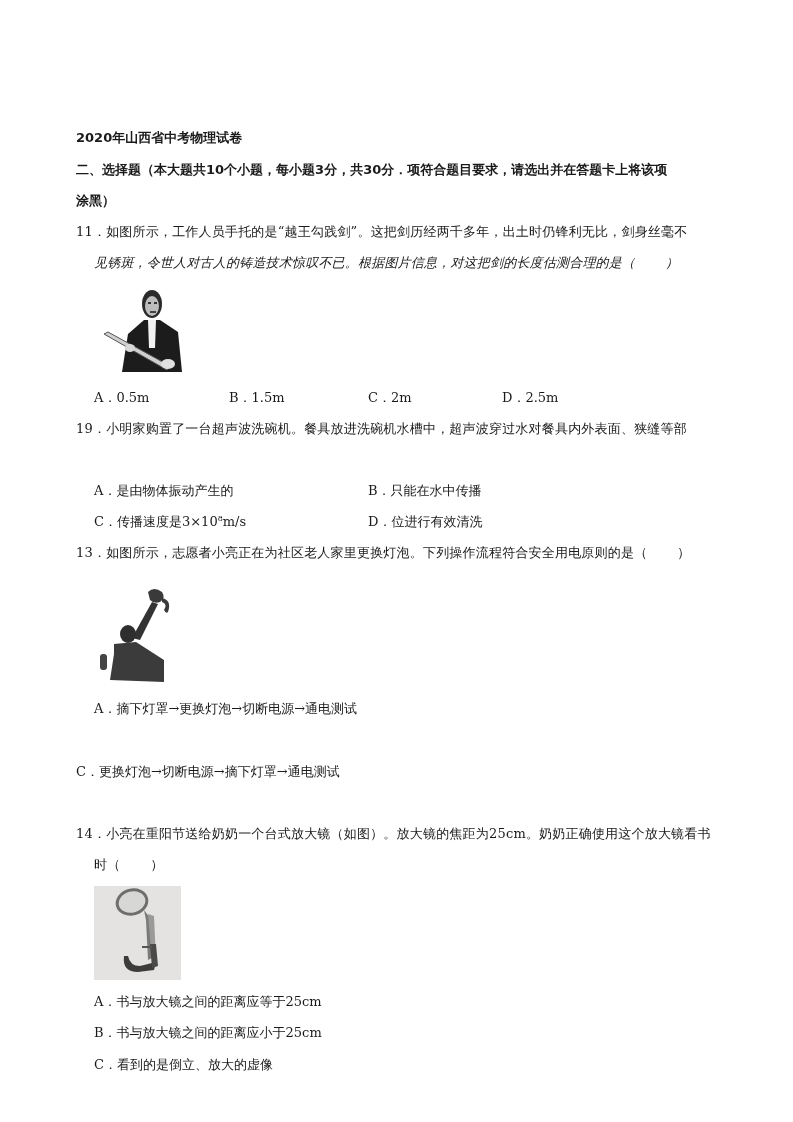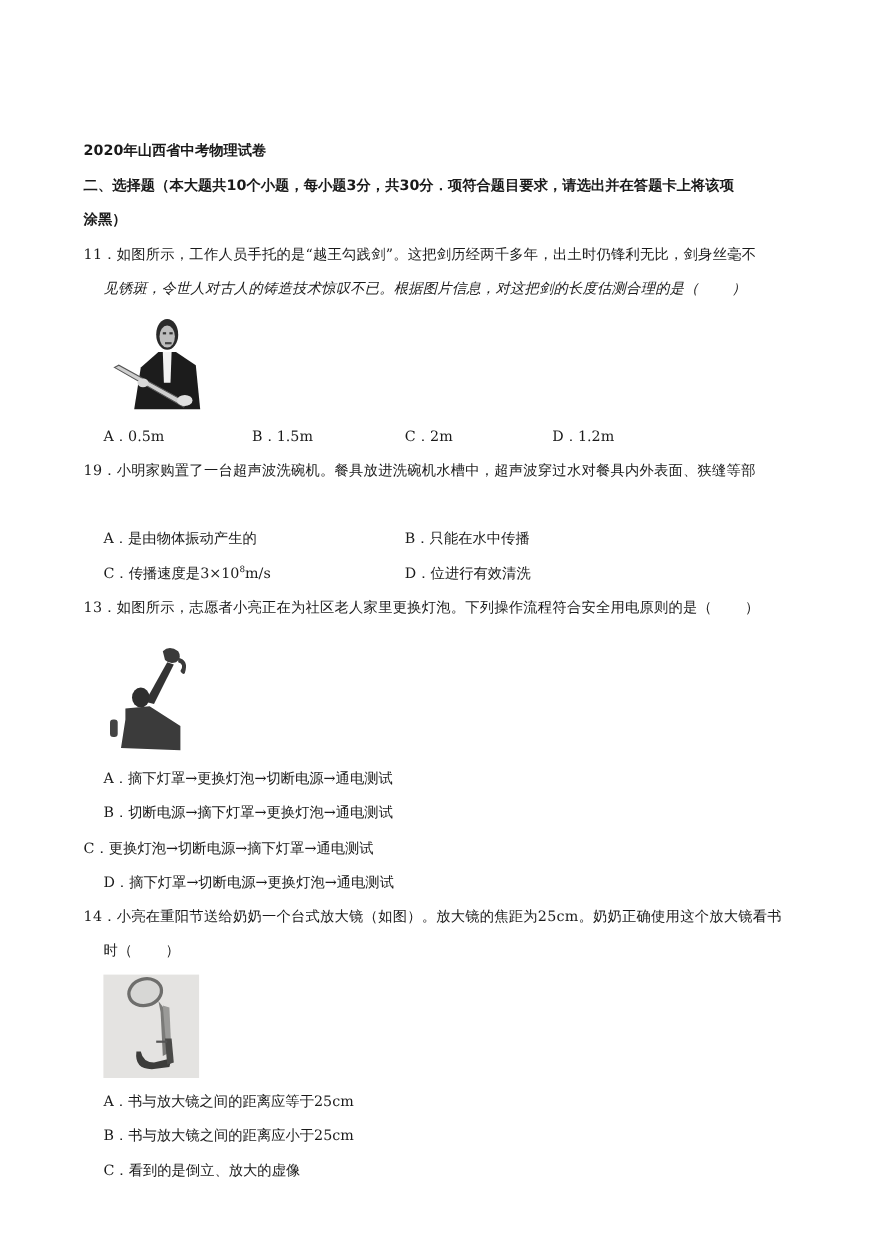--- a/index.html
+++ b/index.html
@@ -70,21 +70,21 @@
   <div class="abs opt" style="left:94px; top:344px;">
     <span>A．</span><span>0.5m</span>
   </div>
   <div class="abs opt" style="left:229px; top:344px;">
     <span>B．</span><span>1.5m</span>
   </div>
   <div class="abs opt" style="left:368px; top:344px;">
     <span>C．</span><span>2m</span>
   </div>
   <div class="abs opt" style="left:502px; top:344px;">
-    <span>D．</span><span>1.2m</span>
+    <span>D．</span><span>2.5m</span>
   </div>
 
   <div class="abs q" style="left:76px; top:375px;">
     <span>19．</span><span>小明家购置了一台超声波洗碗机。餐具放进洗碗机水槽中，超声波穿过水对餐具内外表面、狭缝等部</span>
   </div>
 
   <div class="abs opt" style="left:94px; top:437px;">
     <span>A．</span><span>是由物体振动产生的</span>
   </div>
   <div class="abs opt" style="left:368px; top:437px;text-align:center;">
@@ -113,28 +113,22 @@
 
       <path d="M18 60 L40 58 L68 76 L68 98 L14 96 L18 70 Z" fill="#3b3b3b"></path>
 
       <rect x="4" y="70" width="7" height="16" rx="3" fill="#444"></rect>
     </svg>
   </div>
 
   <div class="abs opt" style="left:94px; top:655px;">
     <span>A．</span><span>摘下灯罩→更换灯泡→切断电源→通电测试</span>
   </div>
-  <div class="abs opt" style="left:94px; top:686px;">
-    <span>B．</span><span>切断电源→摘下灯罩→更换灯泡→通电测试</span>
-  </div>
   <div class="abs opt" style="left:76px; top:718px;">
     <span>C．</span><span>更换灯泡→切断电源→摘下灯罩→通电测试</span>
-  </div>
-  <div class="abs opt" style="left:94px; top:749px;">
-    <span>D．</span><span>摘下灯罩→切断电源→更换灯泡→通电测试</span>
   </div>
 
   <div class="abs q" style="left:76px; top:780px;">
     <span>14．</span><span>小亮在重阳节送给奶奶一个台式放大镜（如图）。放大镜的焦距为25cm。奶奶正确使用这个放大镜看书</span>
   </div>
   <div class="abs q" style="left:94px; top:811px;">
     <span>时（</span><span class="paren"></span><span>）</span>
   </div>
 
   <div class="figure fig-bg-gray" style="left:94px; top:840px; width:87px; height:94px;">

